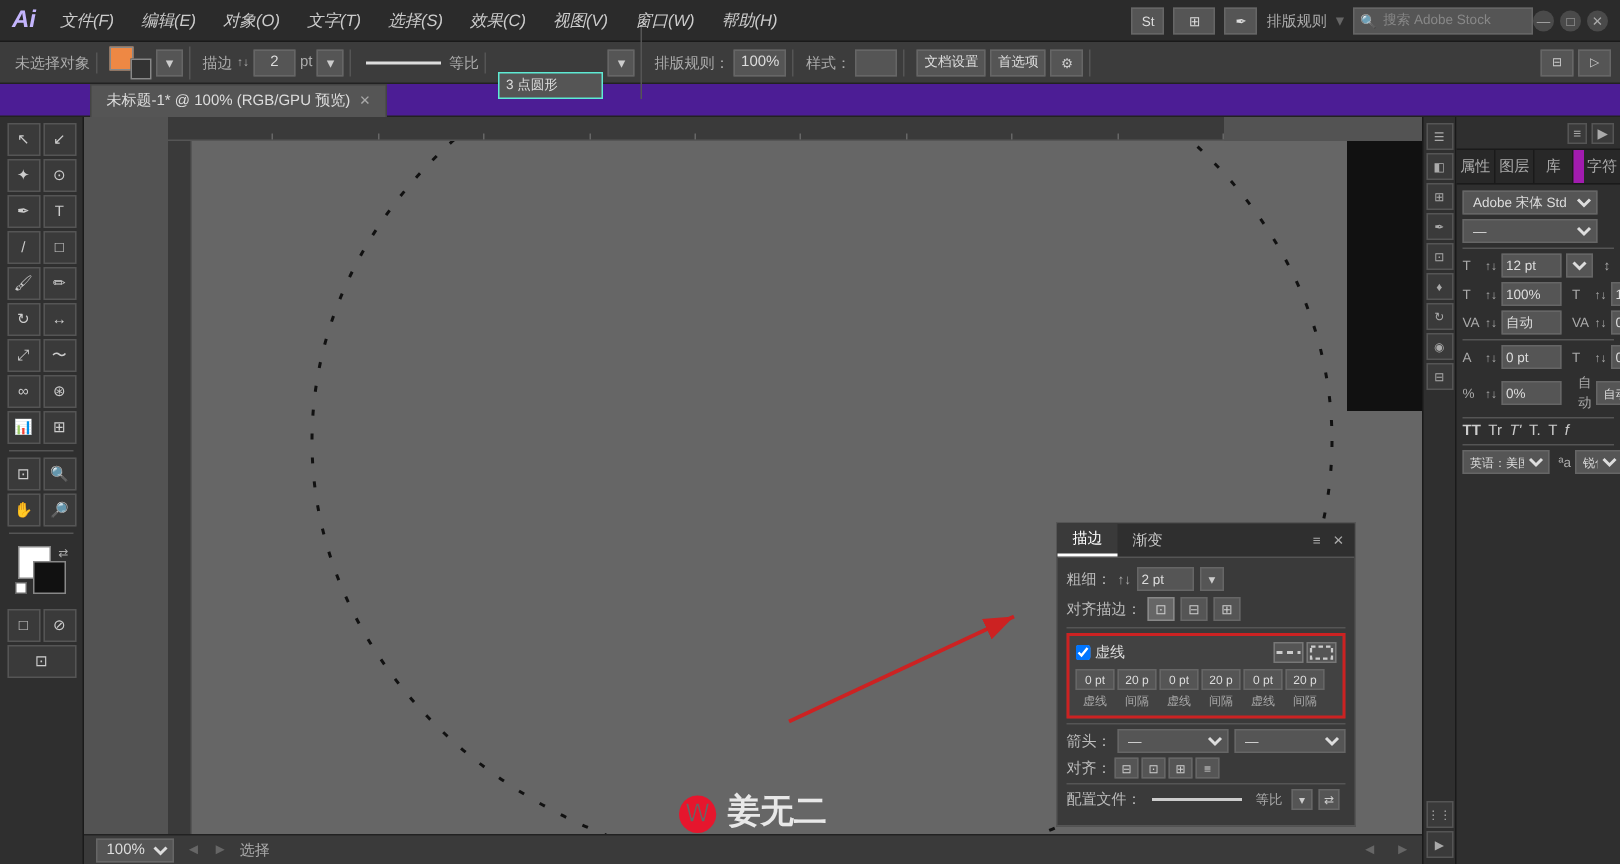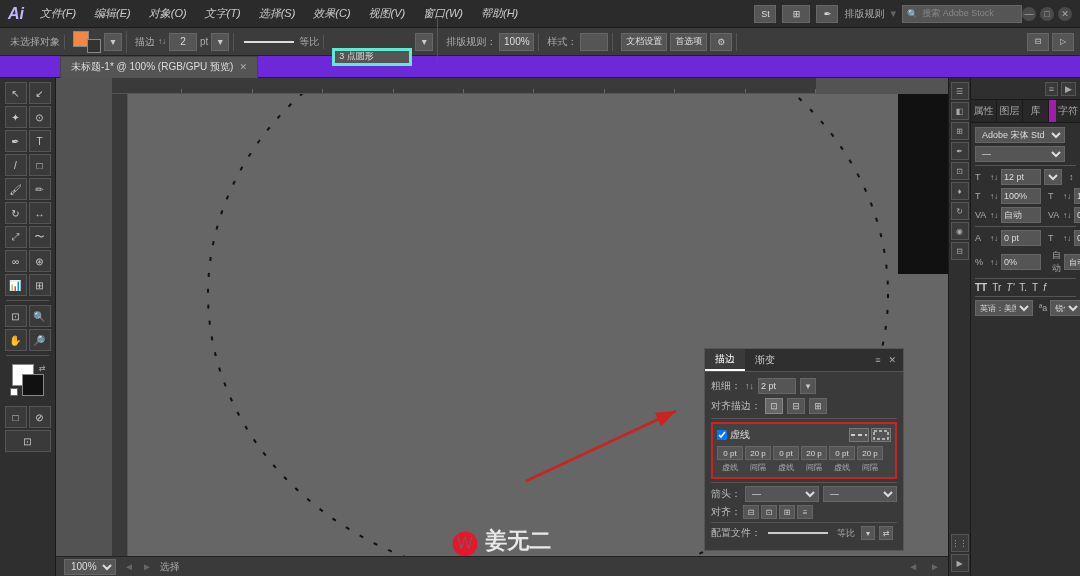--- a/index.html
+++ b/index.html
@@ -70,21 +70,21 @@
       border: 1px solid #666;
       color: #ddd;
       font-size: 10px;
       height: 18px;
       padding: 0 2px;
     }
 
     
     #tabbar {
       height: 22px;
-      background: #6d28d9;
+      background: #4c1d95;
       display: flex;
       align-items: center;
       padding: 0 60px;
       border-bottom: 1px solid #222;
     }
     .doc-tab {
       height: 22px;
       background: #555;
       border: 1px solid #444;
       border-bottom: none;
@@ -486,21 +486,21 @@
     <span style="font-size:10px;color:#aaa;">pt</span>
     <div style="background:#555;border:1px solid #666;height:18px;width:18px;display:flex;align-items:center;justify-content:center;">▾</div>
   </div>
 
   <div class="tool-group">
     <div style="width:50px;height:2px;background:#ddd;margin:0 2px;"></div>
     <span style="font-size:10px;color:#aaa;">等比</span>
   </div>
 
   <div class="tool-group">
-    <div style="background:#555;border:3px solid #5eead4;height:18px;width:80px;display:flex;align-items:center;padding:0 4px;font-size:9px;color:#ddd;margin-top:30px;">3 点圆形</div>
+    <div style="background:#555;border:1px solid #5eead4;height:18px;width:70px;display:flex;align-items:center;padding:0 4px;font-size:9px;color:#ddd;margin-top:30px;">3 点圆形</div>
     <div style="background:#555;border:1px solid #666;height:18px;width:18px;display:flex;align-items:center;justify-content:center;">▾</div>
   </div>
 
   <div class="tool-group">
     <span style="font-size:10px;color:#aaa;">排版规则：</span>
     <input type="text" style="width: 35px; height: 18px; background: rgb(85, 85, 85); border: 1px solid rgb(102, 102, 102); color: rgb(221, 221, 221); font-size: 10px; text-align: center;" value="100%">
   </div>
 
   <div class="tool-group">
     <span style="font-size:10px;color:#aaa;">样式：</span>

